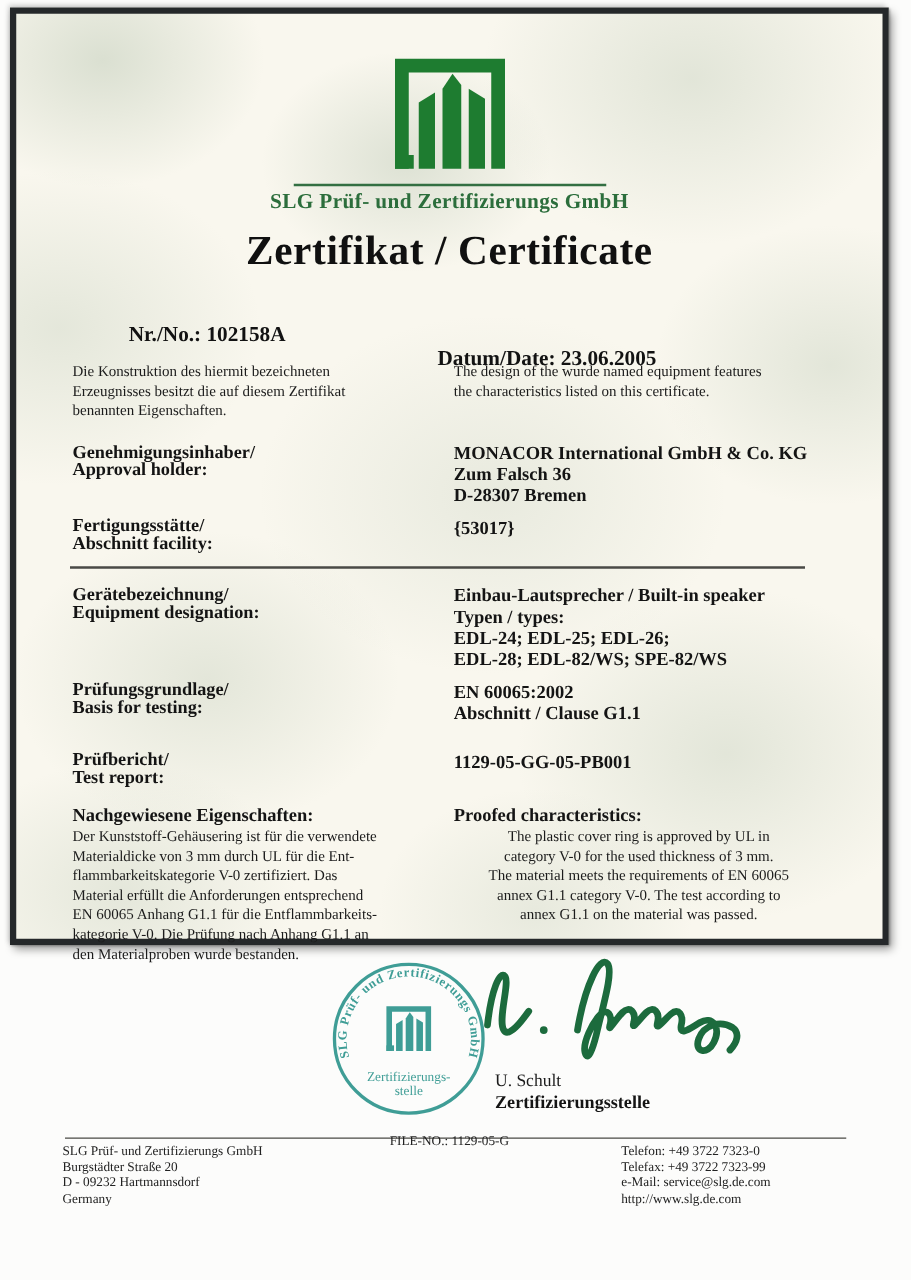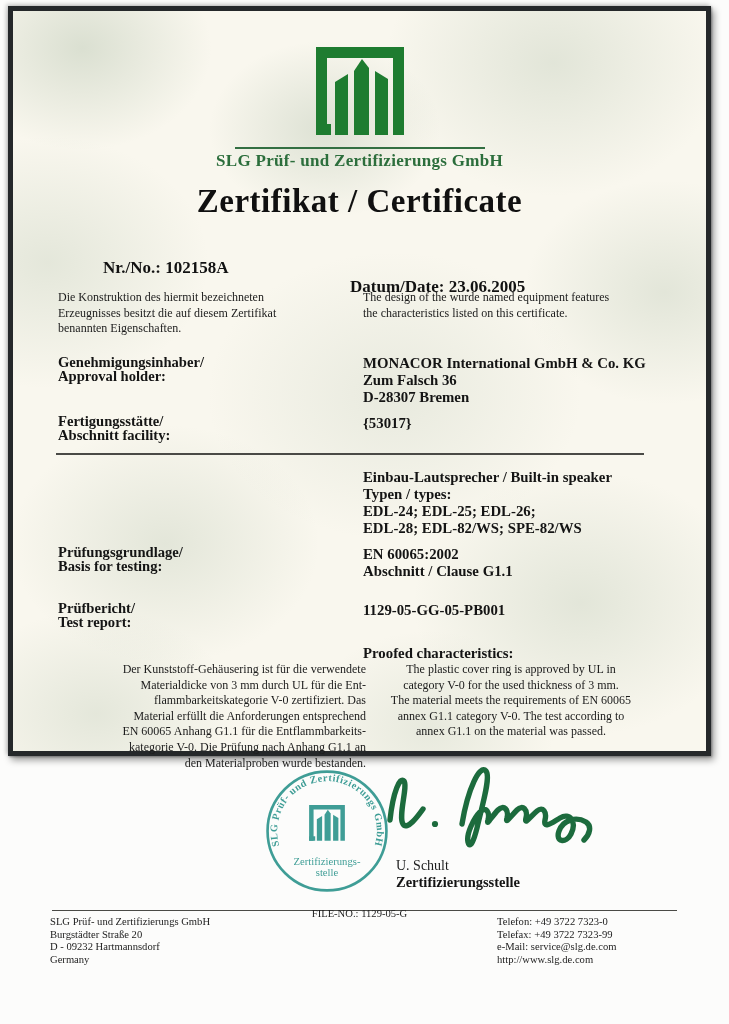--- a/index.html
+++ b/index.html
@@ -100,36 +100,39 @@
   <div class="abs val" style="top:344px;">MONACOR International GmbH &amp; Co. KG
 Zum Falsch 36
 D-28307 Bremen</div>
 
   <div class="abs lbl" style="top:403px;">Fertigungsstätte/
 Abschnitt facility:</div>
   <div class="abs val" style="top:404px;">{53017}</div>
 
   <div class="abs rule" style="left:43px;top:442px;width:588px;"></div>
 
+  <div class="abs lbl" style="top:458px;">Gerätebezeichnung/
+Equipment designation:</div>
   <div class="abs val" style="top:458px;">Einbau-Lautsprecher / Built-in speaker
 Typen / types:
 EDL-24; EDL-25; EDL-26;
 EDL-28; EDL-82/WS; SPE-82/WS</div>
 
   <div class="abs lbl" style="top:534px;">Prüfungsgrundlage/
 Basis for testing:</div>
   <div class="abs val" style="top:535px;">EN 60065:2002
 Abschnitt / Clause G1.1</div>
 
   <div class="abs lbl" style="top:590px;">Prüfbericht/
 Test report:</div>
   <div class="abs val" style="top:591px;">1129-05-GG-05-PB001</div>
 
+  <div class="abs para-head" style="left:45px;top:634px;">Nachgewiesene Eigenschaften:</div>
   <div class="abs para-head" style="left:350px;top:634px;">Proofed characteristics:</div>
-  <div class="abs para" style="left:45px;top:651px;width:308px;text-align:right;">Der Kunststoff-Gehäusering ist für die verwendete
+  <div class="abs para" style="left:45px;top:651px;width:308px;">Der Kunststoff-Gehäusering ist für die verwendete
 Materialdicke von 3 mm durch UL für die Ent-
 flammbarkeitskategorie V-0 zertifiziert. Das
 Material erfüllt die Anforderungen entsprechend
 EN 60065 Anhang G1.1 für die Entflammbarkeits-
 kategorie V-0. Die Prüfung nach Anhang G1.1 an
 den Materialproben wurde bestanden.</div>
   <div class="abs para" style="left:338px;top:651px;width:320px;text-align:center;">The plastic cover ring is approved by UL in
 category V-0 for the used thickness of 3 mm.
 The material meets the requirements of EN 60065
 annex G1.1 category V-0. The test according to

